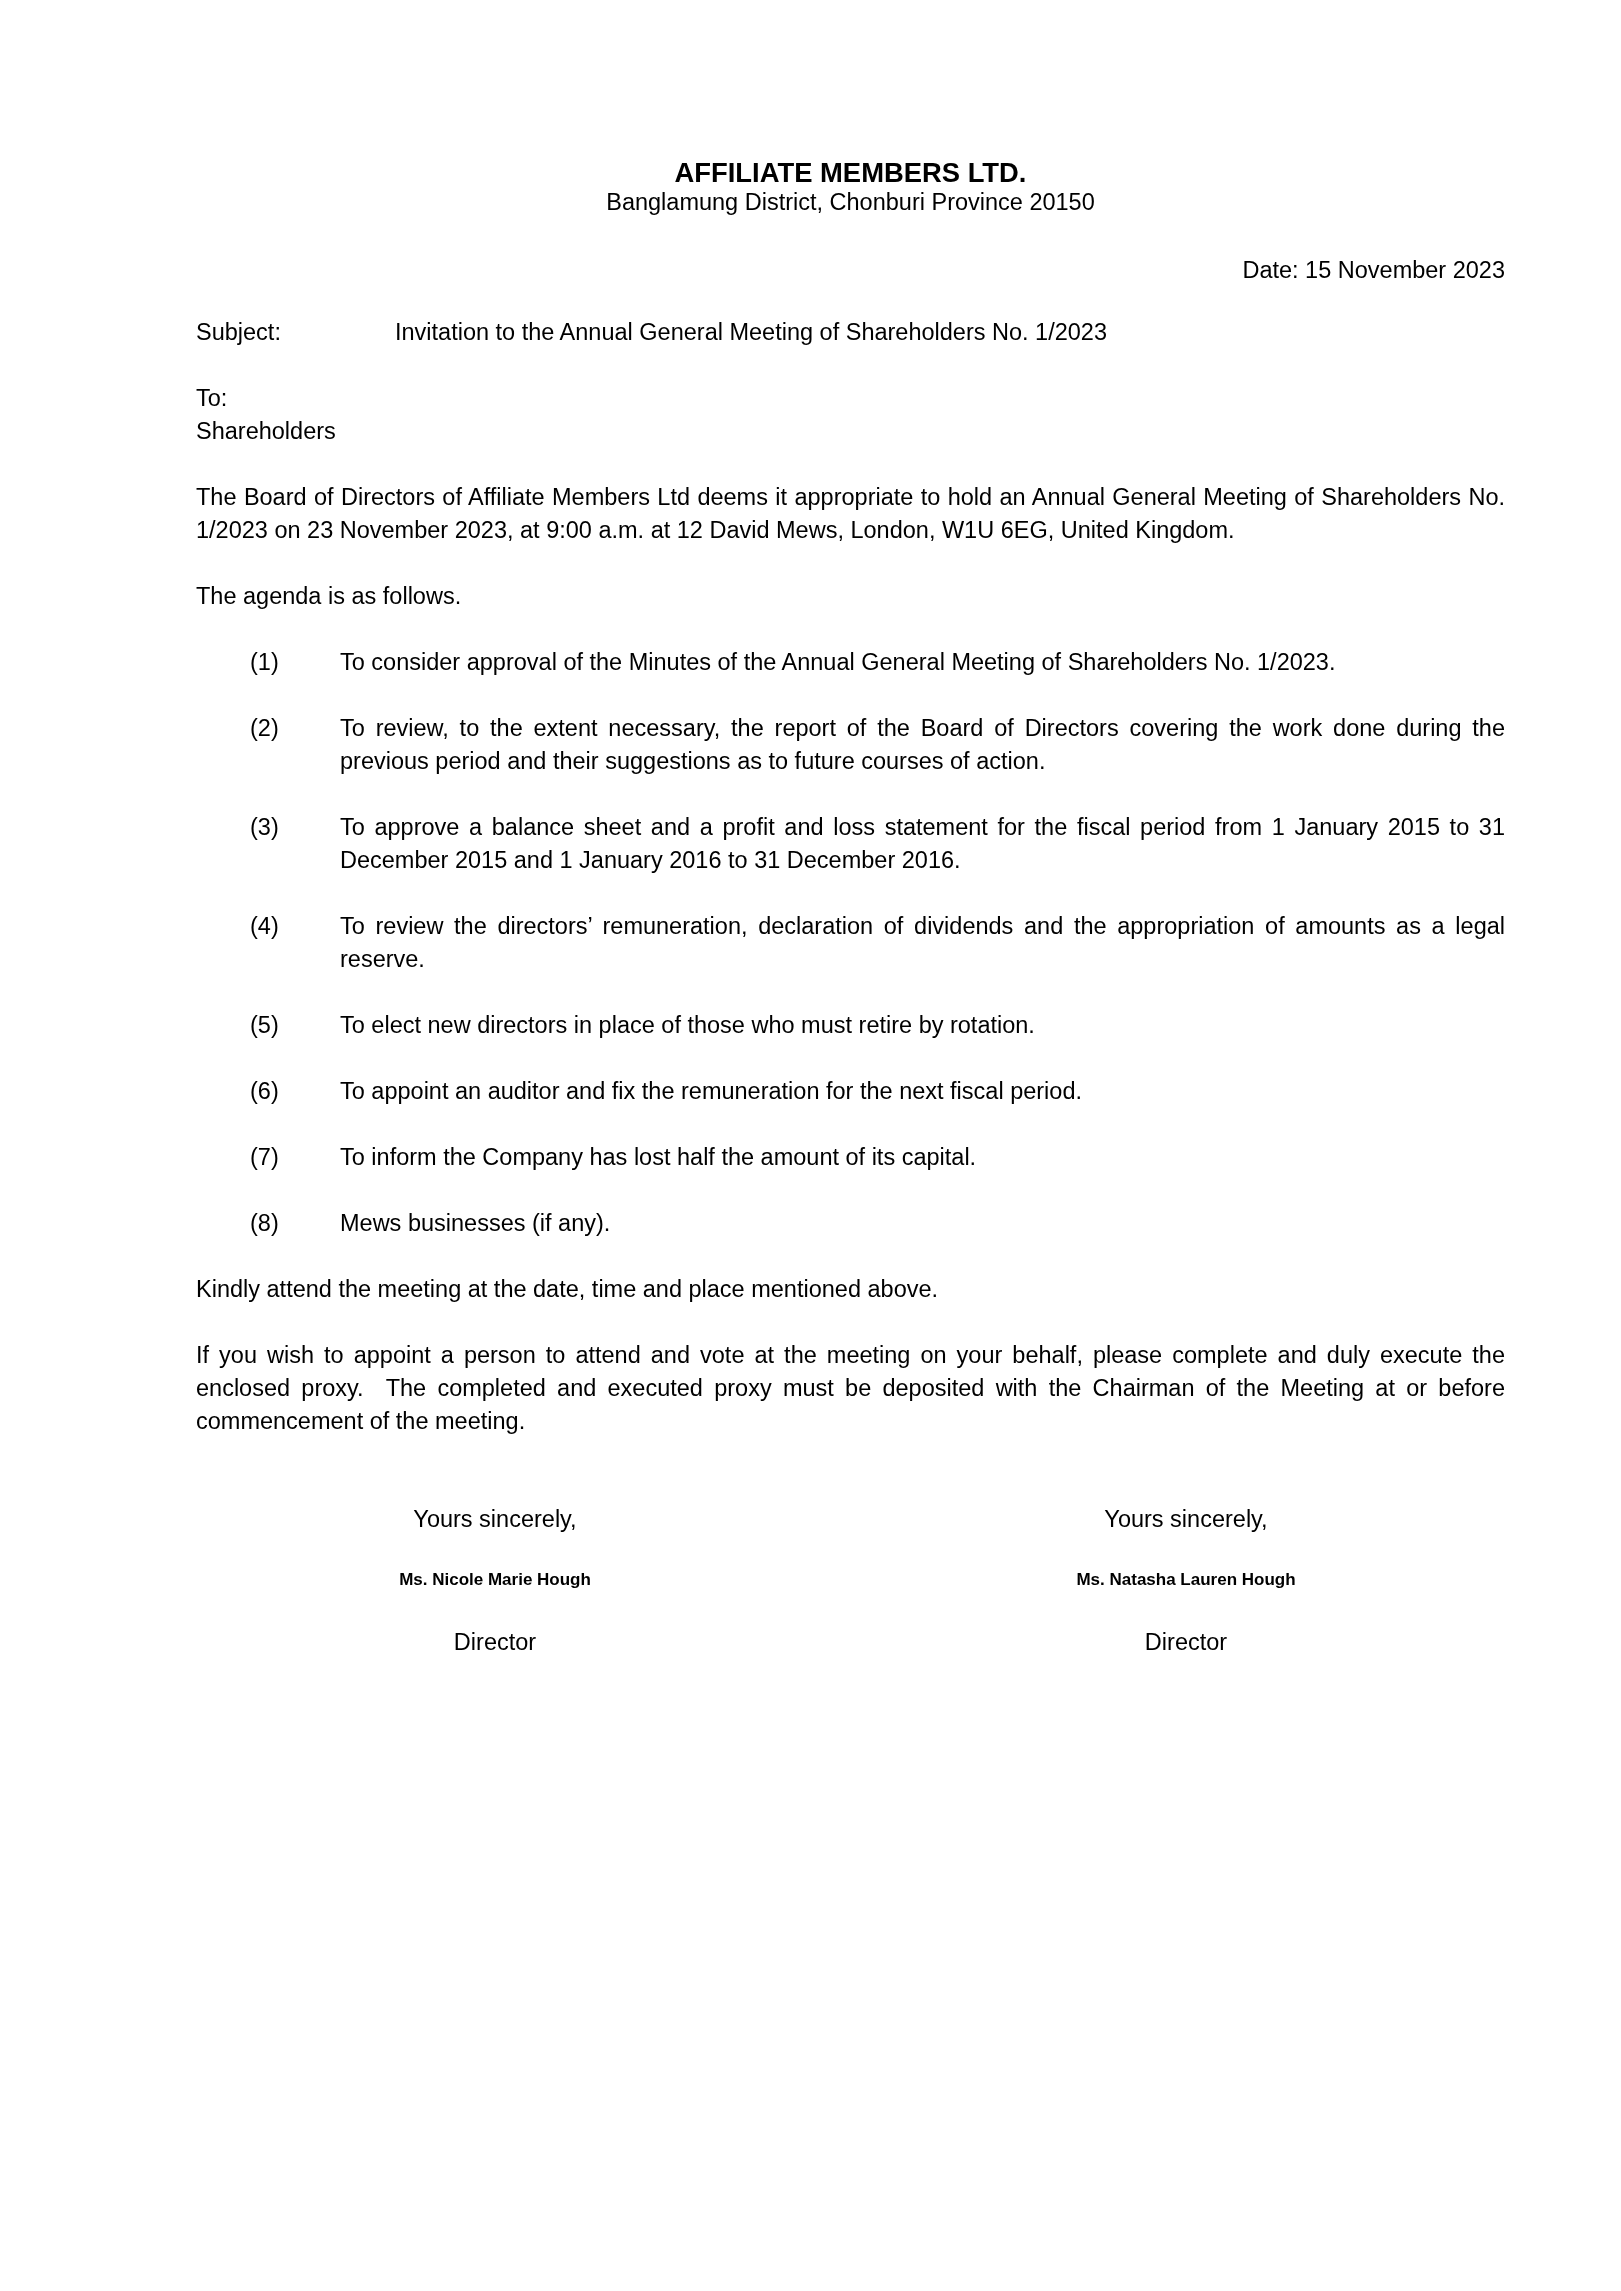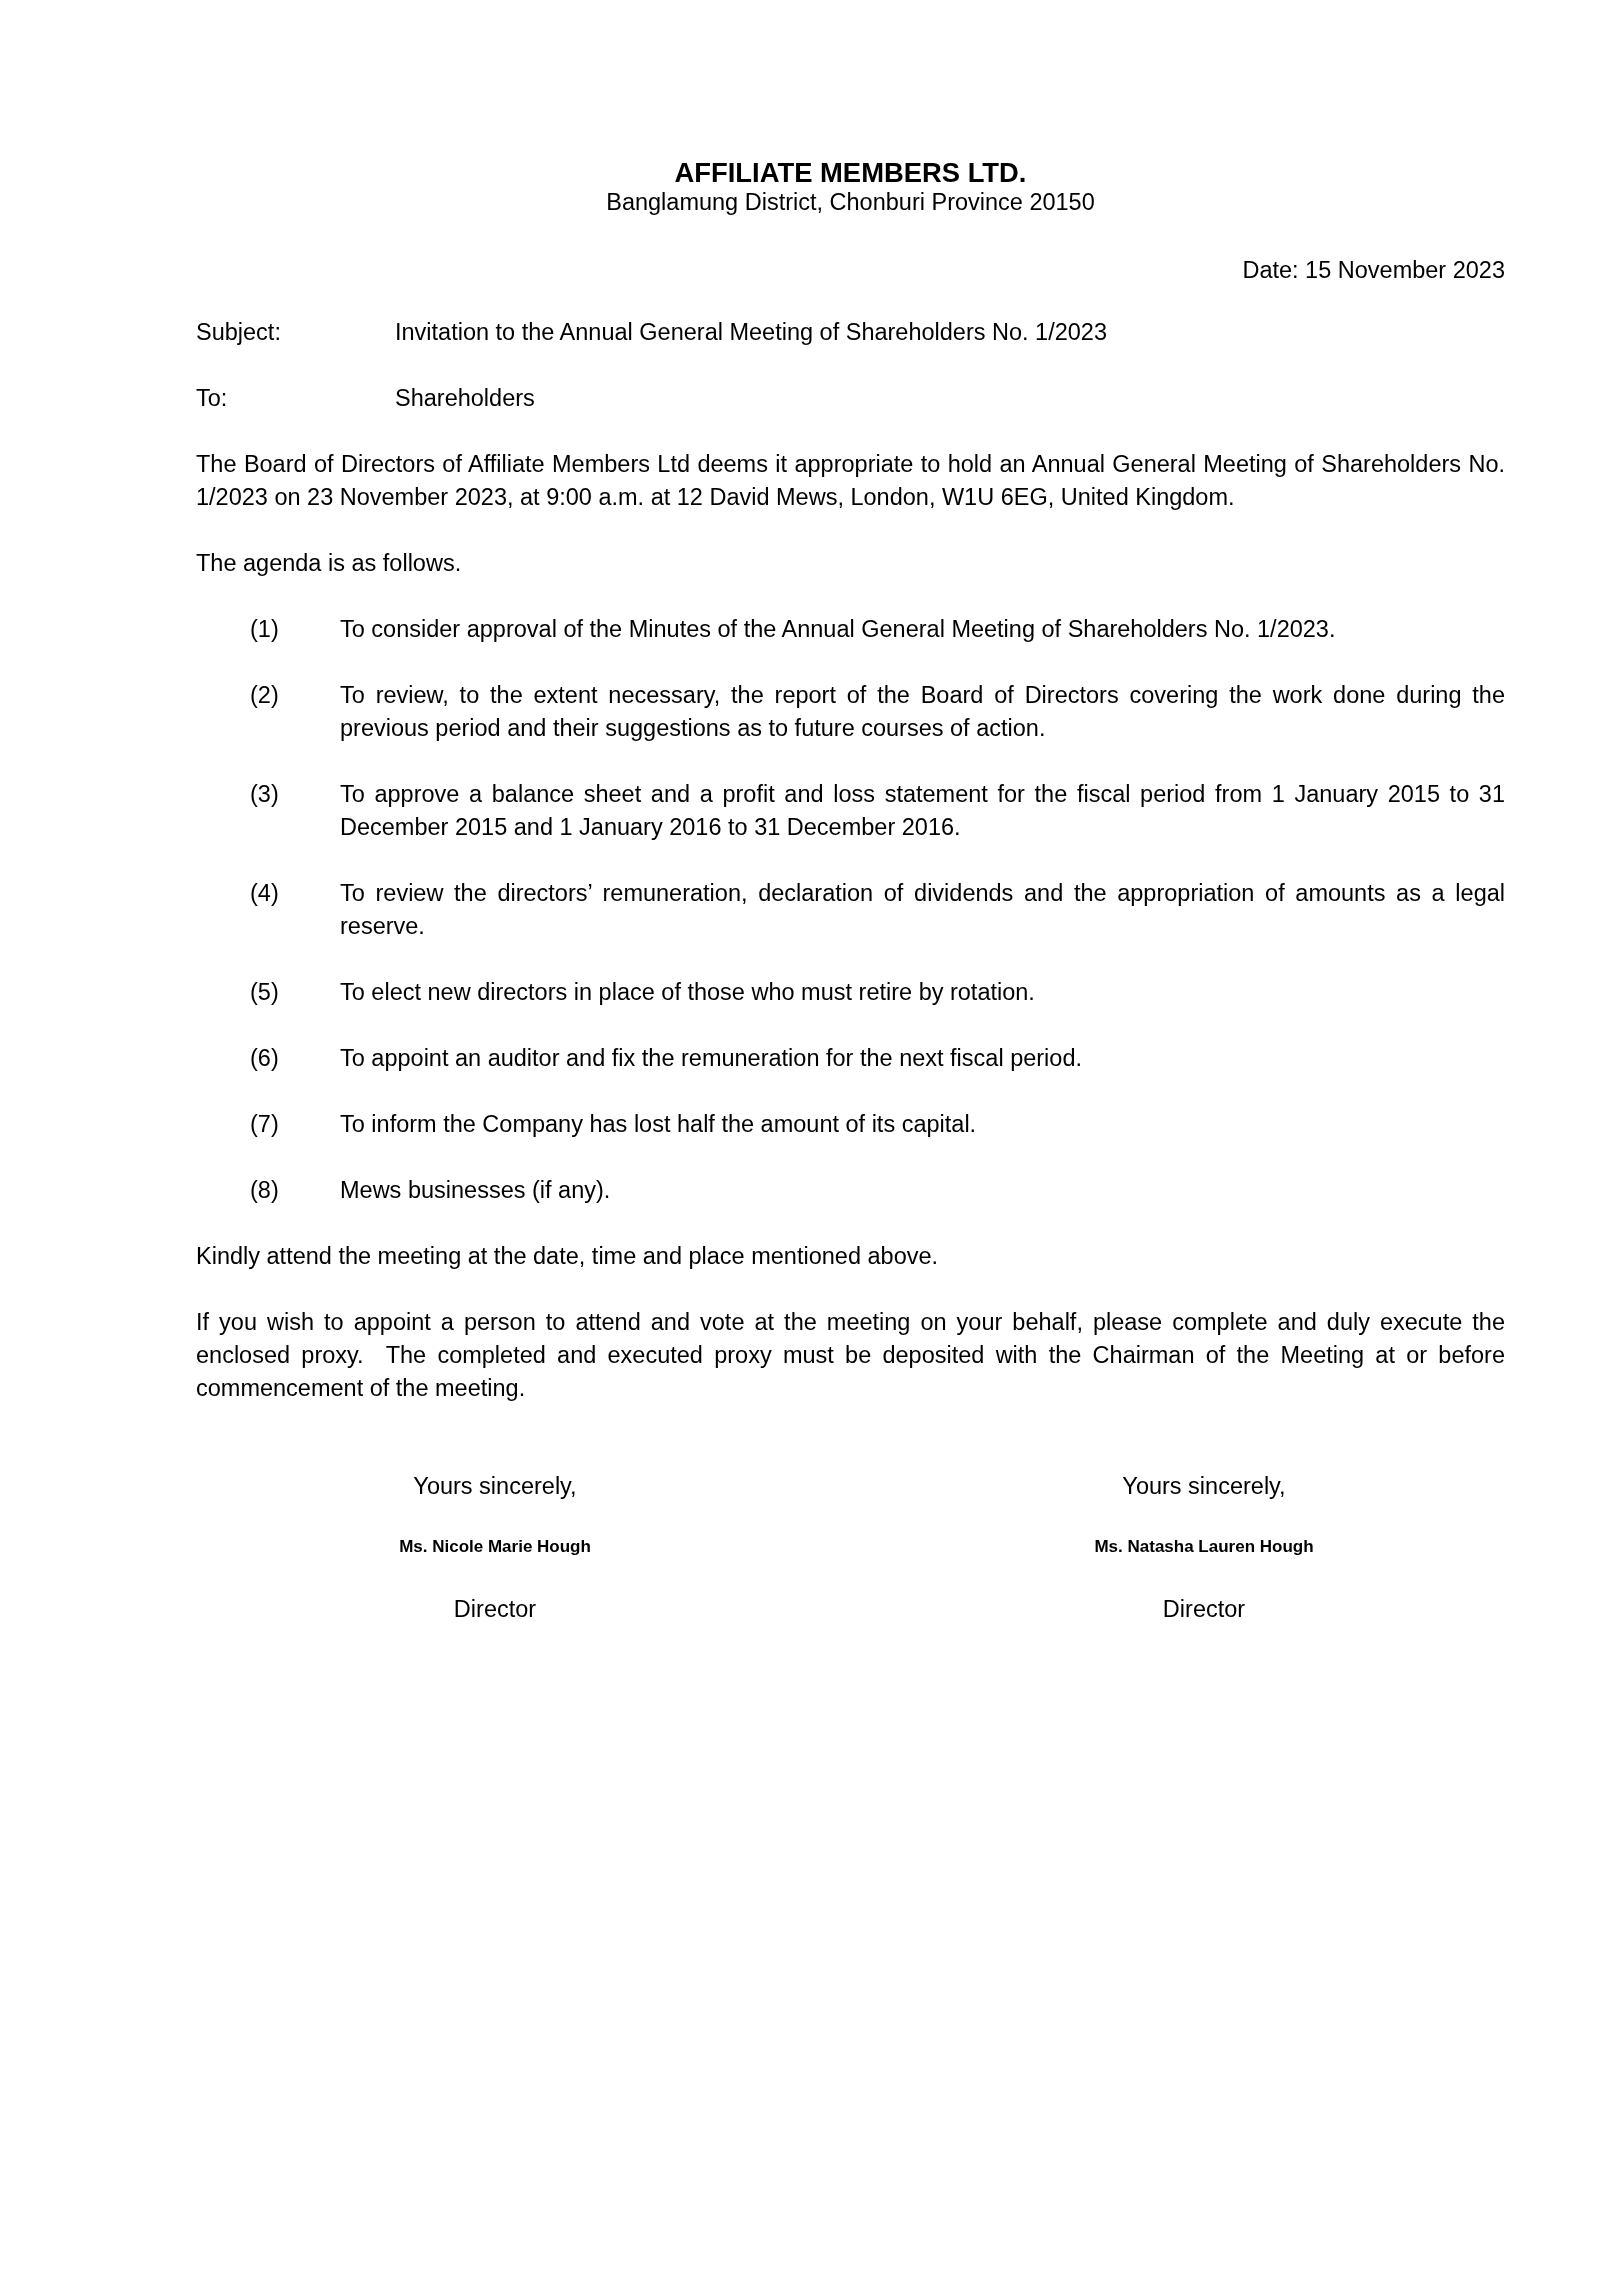--- a/index.html
+++ b/index.html
@@ -16,30 +16,30 @@
     padding: 129px 116px 0 196px;
     overflow: hidden;
     margin-top: 28px;
   }
   .letterhead { text-align: center; }
   .company-name { font-weight: bold; font-size: 27.4px; line-height: 31px; }
   .address-line { font-size: 23.5px; line-height: 29px; }
   .date-line { text-align: right; margin-top: 37px; }
   .field-row { display: flex; }
   .field-row.subject { margin-top: 29px; }
-  .field-row.to { margin-top: 33px; }
+  .field-row.to { margin-top: 33px; flex-direction: column; }
   .field-label { width: 199px; flex-shrink: 0; }
   .field-value { flex: 1; }
   .para { margin: 33px 0 0 0; }
   .justify { text-align: justify; }
   .agenda { margin: 0; padding: 0; }
   .agenda-item { display: flex; margin-top: 33px; }
   .agenda-num { width: 144px; padding-left: 54px; box-sizing: border-box; flex-shrink: 0; }
   .agenda-text { flex: 1; text-align: justify; }
-  .signatures { display: flex; margin-top: 65px; gap: 18px; }
+  .signatures { display: flex; margin-top: 65px; }
   .sig-col { text-align: center; }
   .sig-col.left { width: 598px; }
   .sig-col.right { width: 568px; margin-left: 108px; }
   .sig-salutation { line-height: 33px; }
   .sig-name { font-weight: bold; font-size: 17px; line-height: 33px; margin-top: 26.5px; }
   .sig-title { line-height: 33px; margin-top: 30px; }
 </style>
 </head>
 <body>
 

